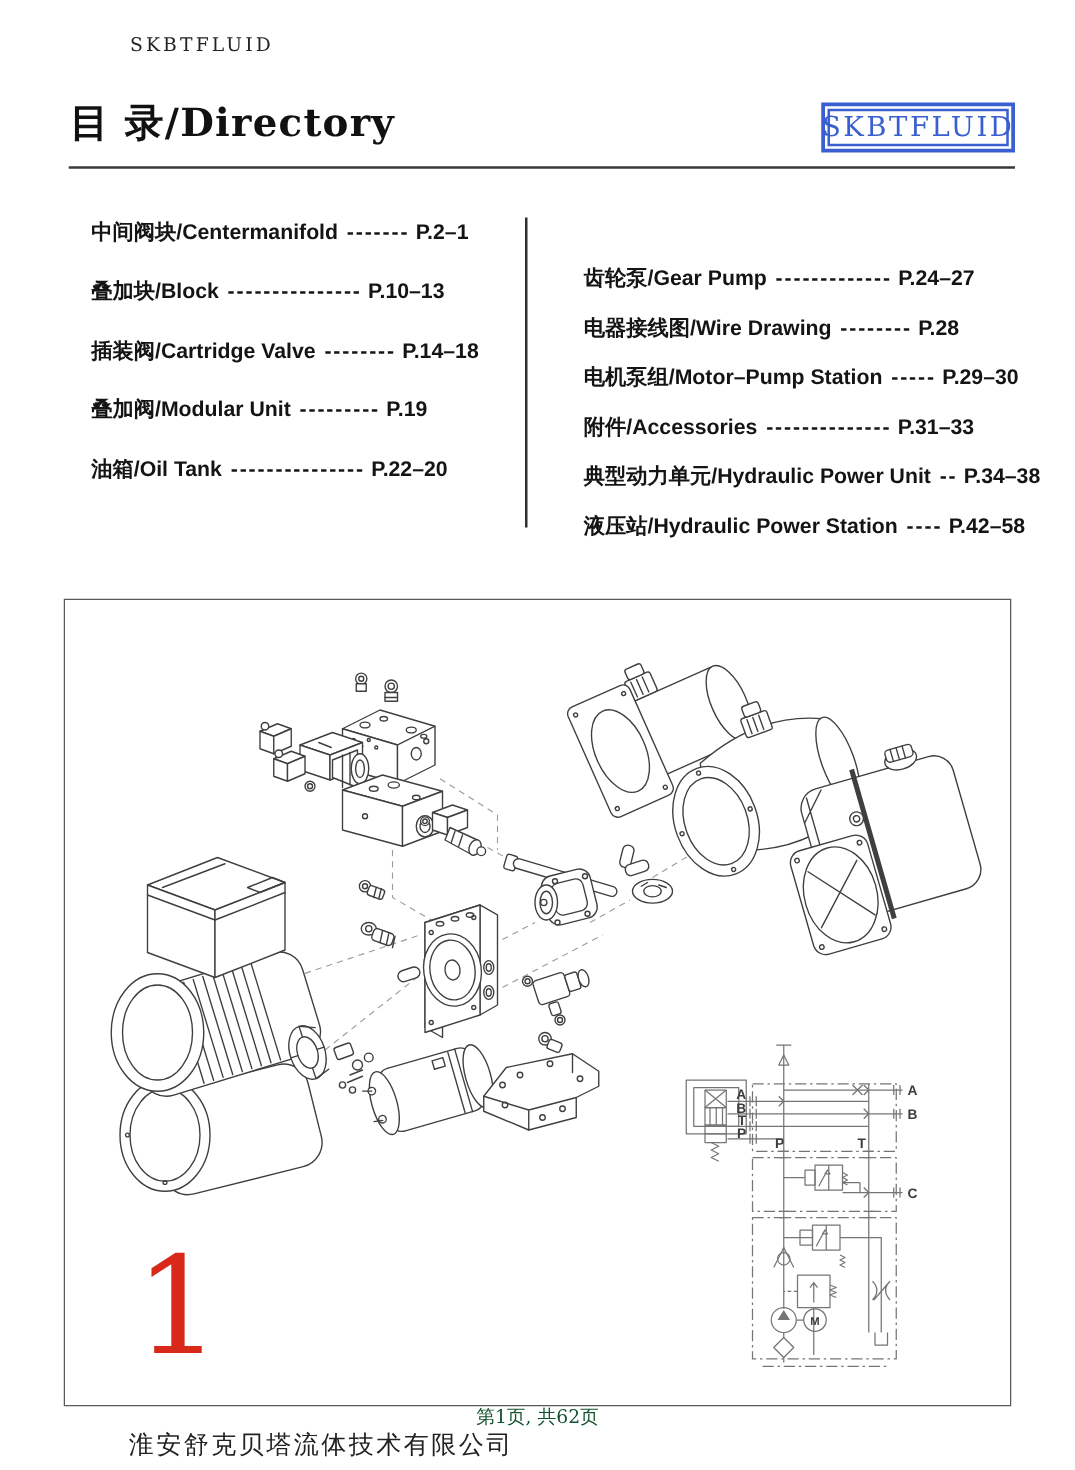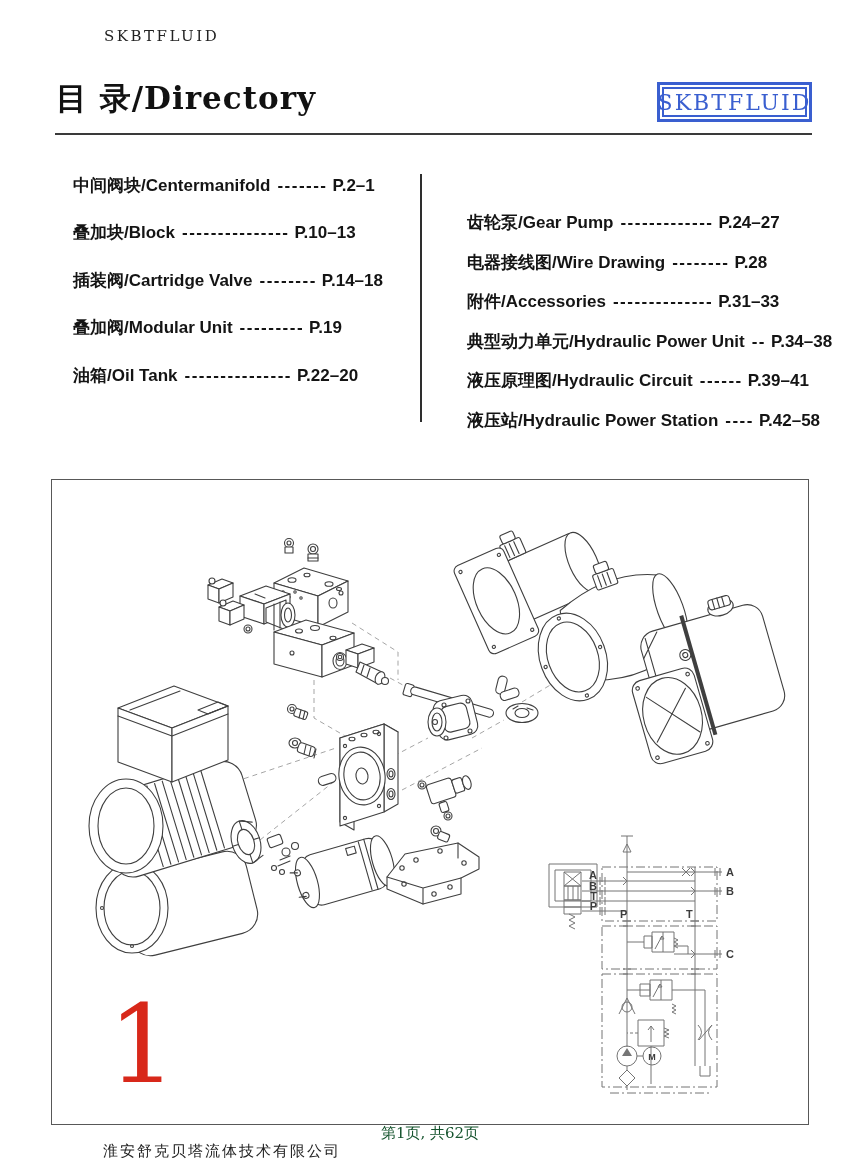--- a/index.html
+++ b/index.html
@@ -48,21 +48,21 @@
     position:absolute; left:51px; top:479px; width:758px; height:646px;
     border:1.5px solid #585858; background:#fff;
   }
   .figure-svg { display:block; }
   .footer-page {
     position:absolute; left:51px; top:1124px; width:758px; text-align:center;
     font-family:"DejaVu Serif", serif; font-size:15px; color:#14532d;
   }
   .footer-company {
     position:absolute; left:103px; top:1142px;
-    font-family:"DejaVu Serif", serif; font-size:15px; letter-spacing:2px; color:#222;
+    font-family:"DejaVu Serif", serif; font-size:20px; letter-spacing:2px; color:#222;
   }
   
   .dw  { stroke:#3f3f3f; fill:none; stroke-width:1.1; stroke-linejoin:round; stroke-linecap:round; }
   .dwf { stroke:#3f3f3f; fill:#ffffff; stroke-width:1.1; stroke-linejoin:round; stroke-linecap:round; }
   .ld  { stroke:#9b9b9b; fill:none; stroke-width:0.9; stroke-dasharray:5 4; }
   .sc  { stroke:#757575; fill:none; stroke-width:1; stroke-linejoin:round; }
   .scd { stroke-dasharray:9 3 2 3; }
   .scp { stroke-dasharray:3 2; }
   .sct { font-family:"Liberation Sans", sans-serif; font-size:11px; font-weight:bold; fill:#3d3d3d; stroke:none; }
   .scm { font-size:9px; }
@@ -111,33 +111,33 @@
     <span class="dir-label">齿轮泵/Gear Pump</span>
     <span class="dir-leader">-------------</span>
     <span class="dir-page">P.24–27</span>
   </li>
     <li class="dir-row">
     <span class="dir-label">电器接线图/Wire Drawing</span>
     <span class="dir-leader">--------</span>
     <span class="dir-page">P.28</span>
   </li>
     <li class="dir-row">
+    <span class="dir-label">电机泵组/Motor–Pump Station</span>
+    <span class="dir-leader">-----</span>
+    <span class="dir-page">P.29–30</span>
+  </li>
+    <li class="dir-row">
     <span class="dir-label">附件/Accessories</span>
     <span class="dir-leader">--------------</span>
     <span class="dir-page">P.31–33</span>
   </li>
     <li class="dir-row">
     <span class="dir-label">典型动力单元/Hydraulic Power Unit</span>
     <span class="dir-leader">--</span>
     <span class="dir-page">P.34–38</span>
-  </li>
-    <li class="dir-row">
-    <span class="dir-label">液压原理图/Hydraulic Circuit</span>
-    <span class="dir-leader">------</span>
-    <span class="dir-page">P.39–41</span>
   </li>
     <li class="dir-row">
     <span class="dir-label">液压站/Hydraulic Power Station</span>
     <span class="dir-leader">----</span>
     <span class="dir-page">P.42–58</span>
   </li>
   </ul>
 
 <div class="figure-frame">
 <svg class="figure-svg" viewBox="0 0 753 642" width="753" height="642" xmlns="http://www.w3.org/2000/svg">

